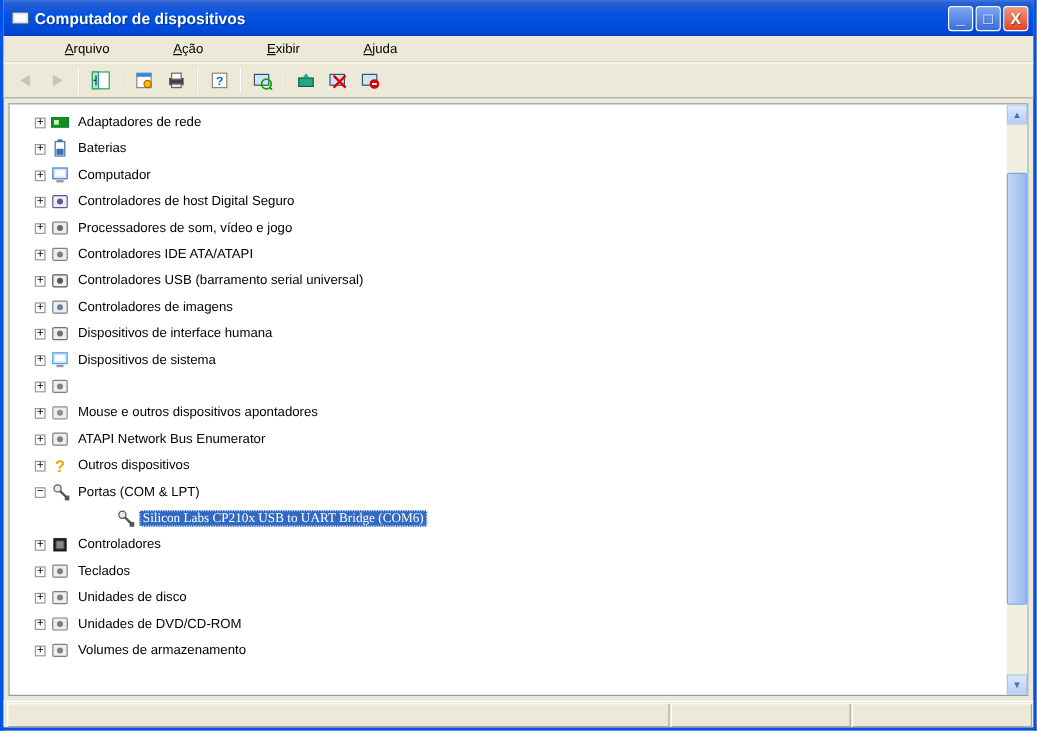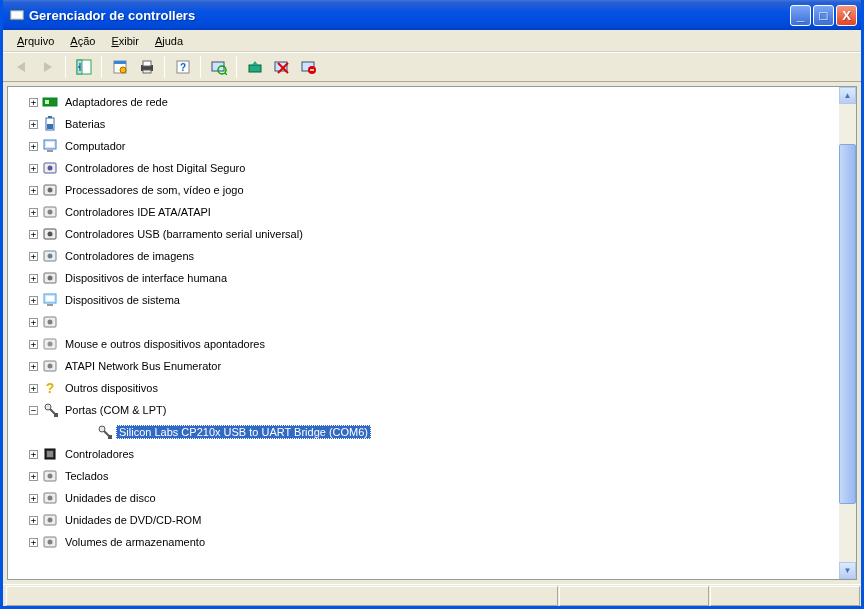--- a/index.html
+++ b/index.html
@@ -53,20 +53,21 @@
     height: 22px;
     background: #ece9d8;
     display:flex;
     align-items:center;
     padding: 0 6px;
     border-bottom: 1px solid #d4d0c8;
   }
   .menu-item {
     padding: 2px 8px;
     cursor: pointer;
+    margin-left: 37px;
   }
   .menu-item u { text-decoration: underline; }
   .toolbar {
     height: 30px;
     background: #ece9d8;
     border-top: 1px solid #fff;
     border-bottom: 1px solid #aca899;
     display:flex;
     align-items:center;
     padding: 0 6px;
@@ -144,20 +145,21 @@
     flex-shrink:0;
   }
   .node-label {
     padding: 1px 3px;
   }
   .node-label.selected {
     background: #316ac5;
     color:#fff;
     border: 1px dotted #fff;
     padding: 0 2px;
+    font-family: Liberation Serif, serif;
   }
   .child-indent {
     padding-left: 46px;
   }
   .scrollbar {
     width:17px;
     background: #e9e7e3;
     display:flex;
     flex-direction:column;
   }
@@ -202,21 +204,21 @@
 
 <div class="window">
 
   <div class="titlebar">
     <span class="app-icon">
       <svg class="dev-ico" viewBox="0 0 16 16">
           <rect x="1" y="3" width="14" height="10" fill="#cfe2ff" stroke="#356"></rect>
           <rect x="3" y="5" width="10" height="6" fill="#fff"></rect>
         </svg>
     </span>
-    <span class="title">Gerenciador de controllers</span>
+    <span class="title">Computador de dispositivos</span>
     <div class="ctl-buttons">
       <div class="ctl-btn">
           <span>_</span>
         </div>
       <div class="ctl-btn">
           <span>□</span>
         </div>
       <div class="ctl-btn close">
           <span>X</span>
         </div>

